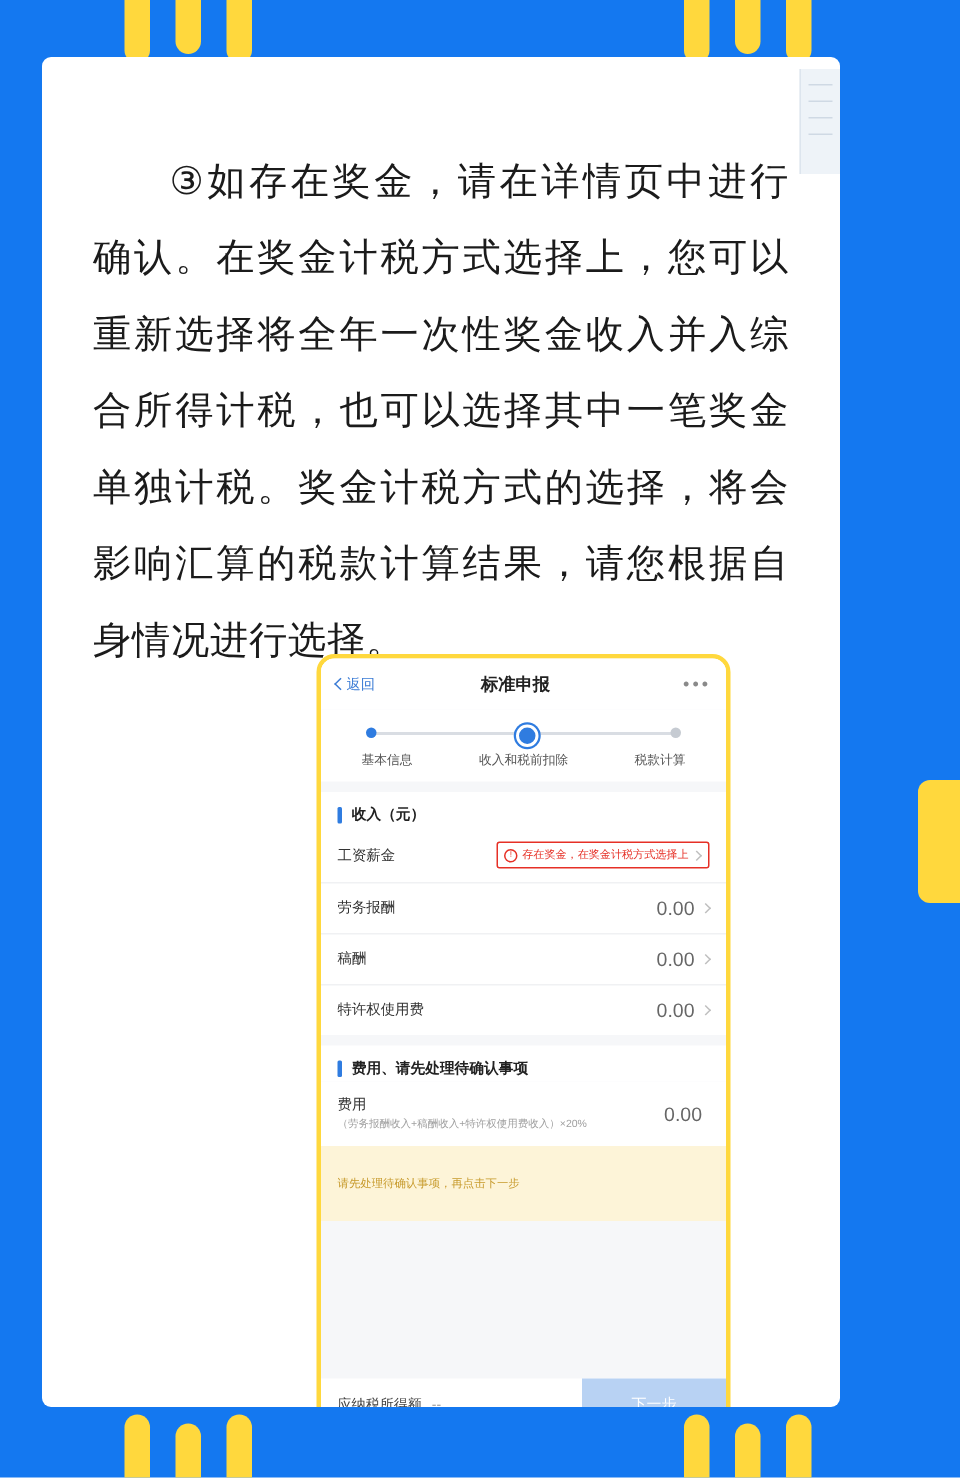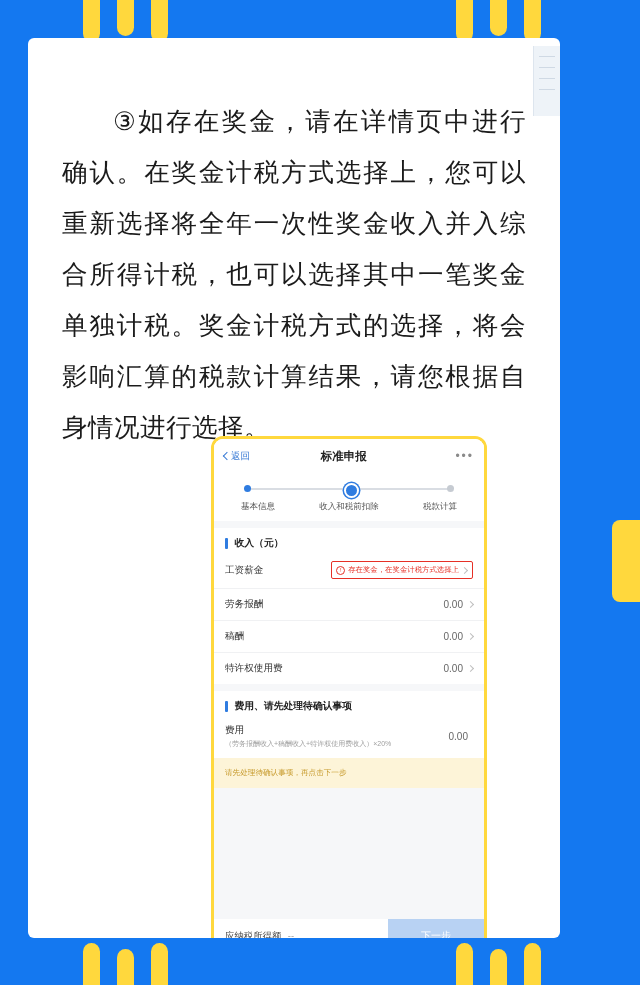--- a/index.html
+++ b/index.html
@@ -246,21 +246,21 @@
   .row:last-child { border-bottom: none; }
   .row .label { flex: 1; }
   .row .label small {
     display: block;
     font-size: 7px;
     color: #a0a0a0;
     line-height: 10px;
     margin-top: 2px;
   }
   .row .value {
-    font-size: 10px;
+    font-size: 13px;
     color: #666;
     margin-right: 5px;
   }
   .arrow {
     display: inline-block;
     width: 4px;
     height: 4px;
     border-top: 1.2px solid #bfbfbf;
     border-right: 1.2px solid #bfbfbf;
     transform: rotate(45deg);
@@ -291,21 +291,21 @@
     text-align: center;
     color: #e63026;
     flex: none;
   }
 
   
   .notice {
     background: #fdf4d8;
     color: #c79a2c;
     font-size: 7.6px;
-    padding: 10px 11px;
+    padding: 20px 11px;
     flex: none;
   }
   .actionbar {
     display: flex;
     align-items: center;
     background: #ffffff;
     height: 34px;
     flex: none;
     margin-top: auto;
   }

